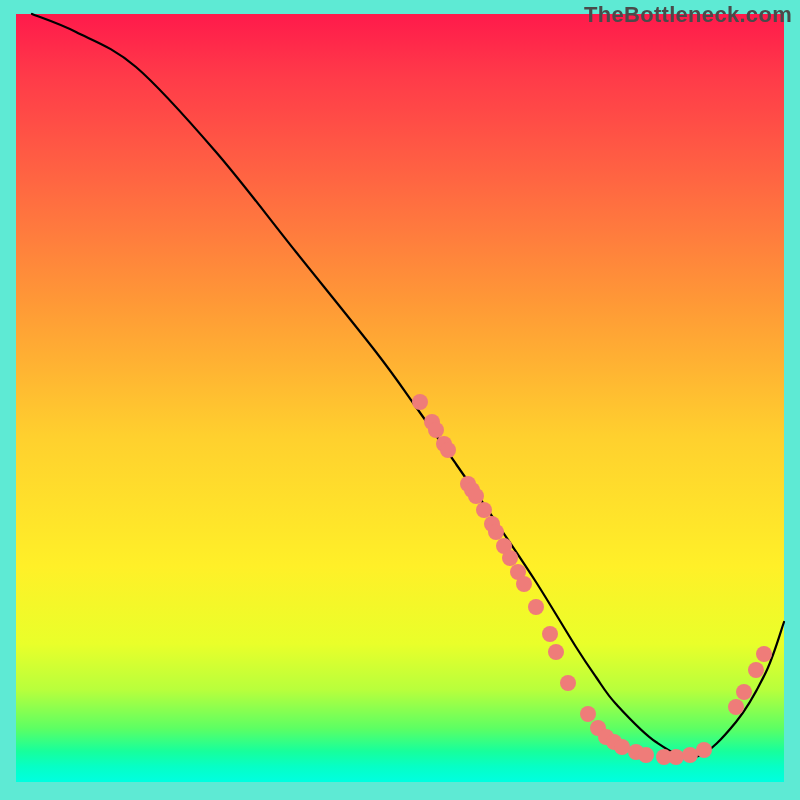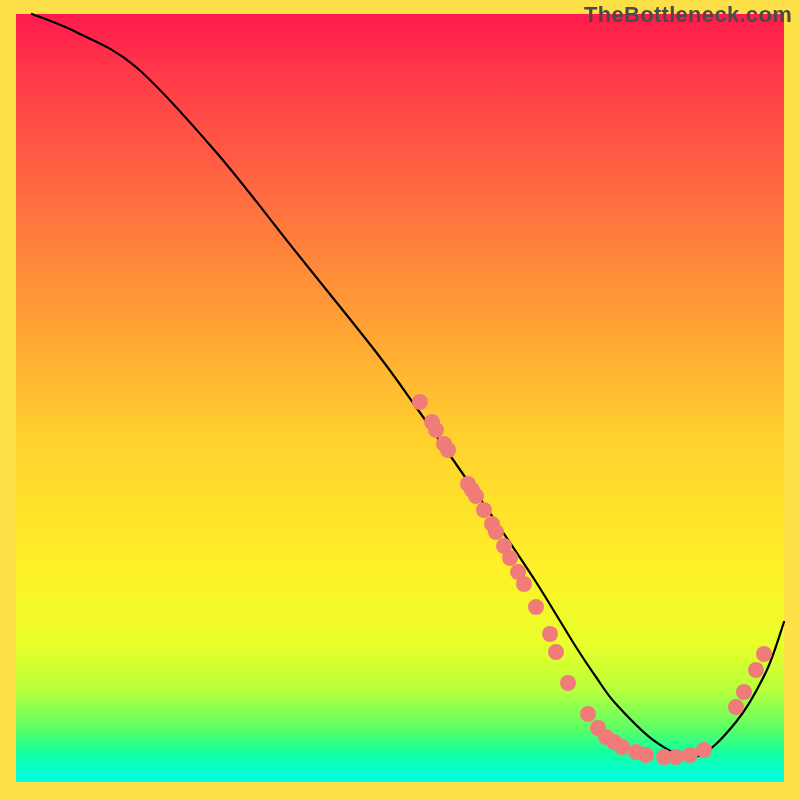--- a/index.html
+++ b/index.html
@@ -8,21 +8,21 @@
     width: 800px;
     height: 800px;
     background: #000;
     font-family: Arial, Helvetica, sans-serif;
     overflow: hidden;
   }
   .stage {
     position: relative;
     width: 800px;
     height: 800px;
-    background: #fde047;
+    background: #5eead4;
   }
   .plot {
     position: absolute;
     left: 16px;
     top: 14px;
     width: 768px;
     height: 768px;
     
     background: linear-gradient(
       to bottom,

